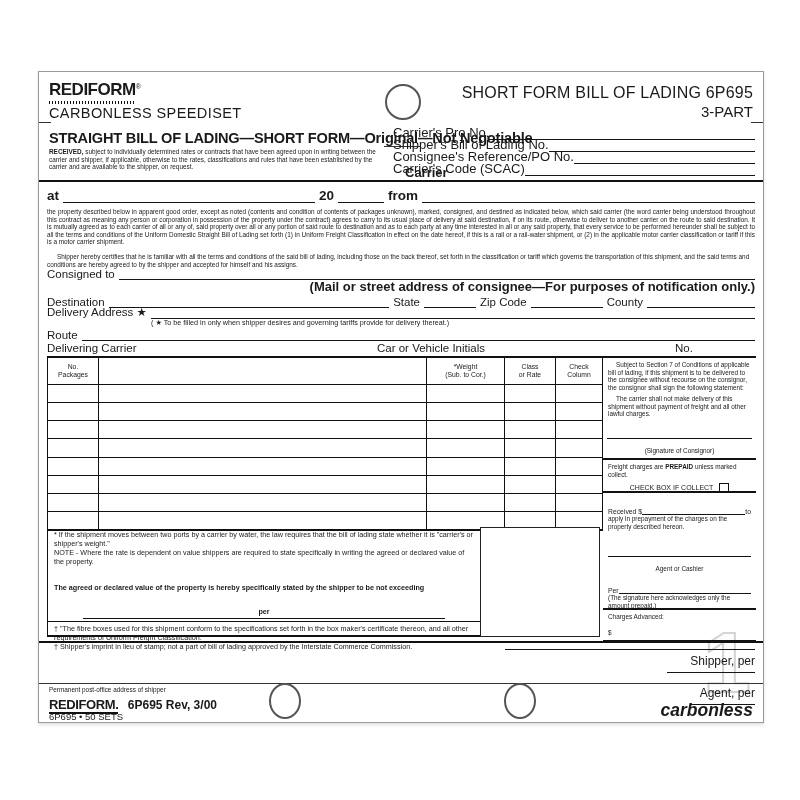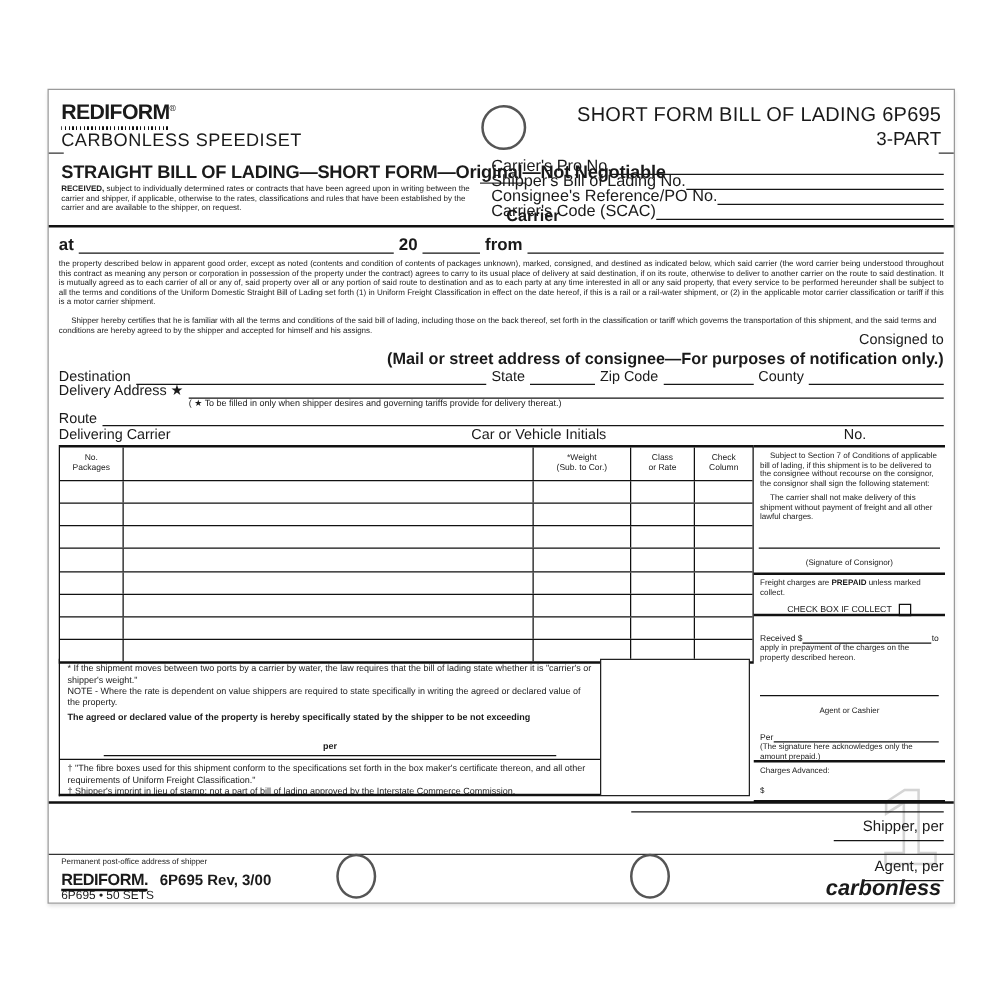--- a/index.html
+++ b/index.html
@@ -93,21 +93,21 @@
     <span class="ln" style="width:252px;"></span>
     <span class="b">20</span>
     <span class="ln" style="width:46px;"></span>
     <span class="b">from</span>
     <span class="ln grow"></span>
   </div>
 
   <div class="abs tiny" style="left:8px;right:8px;top:136px;text-align:justify;">the property described below in apparent good order, except as noted (contents and condition of contents of packages unknown), marked, consigned, and destined as indicated below, which said carrier (the word carrier being understood throughout this contract as meaning any person or corporation in possession of the property under the contract) agrees to carry to its usual place of delivery at said destination, if on its route, otherwise to deliver to another carrier on the route to said destination. It is mutually agreed as to each carrier of all or any of, said property over all or any portion of said route to destination and as to each party at any time interested in all or any said property, that every service to be performed hereunder shall be subject to all the  terms and conditions of the Uniform Domestic Straight Bill of Lading set forth (1) in Uniform Freight Classification in effect on the date hereof, if this is a rail or a rail-water shipment, or (2) in the applicable motor carrier classification or tariff if this is a motor carrier shipment.</div>
   <div class="abs tiny" style="left:8px;right:8px;top:181px;text-indent:10px;">Shipper hereby certifies that he is familiar with all the terms and conditions of the said bill of lading, including those on the back thereof, set forth in the classification or tariff which governs the transportation of this shipment, and the said terms and conditions are hereby agreed to by the shipper and accepted for himself and his assigns.</div>
 
-  <div class="row" style="top:194px;height:14px;font-size:11.5px;flex-direction:column;">
+  <div class="row" style="top:194px;height:14px;font-size:11.5px;">
     <span>Consigned to</span>
     <span class="ln grow"></span>
   </div>
   <div class="abs b med" style="right:8px;top:207px;">(Mail or street address of consignee—For purposes of notification only.)</div>
 
   <div class="row" style="top:222px;height:14px;font-size:11.5px;">
     <span>Destination</span>
     <span class="ln" style="flex:2.6;"></span>
     <span>State</span>
     <span class="ln" style="width:52px;"></span>
@@ -239,21 +239,21 @@
     </div>
     <div style="height:30px;position:relative;padding:3px 5px;box-sizing:border-box;">
       <div class="tiny">Charges Advanced:</div>
       <div class="tiny" style="margin-top:8px;">$</div>
     </div>
   </div>
 
   <div class="abs" style="left:8px;top:455px;width:433px;height:110px;border-left:1.5px solid #111;border-bottom:2px solid #111;box-sizing:border-box;padding:3px 6px;">
     <div class="small">* If the shipment moves between two ports by a carrier by water, the law requires that the bill of lading state whether it is "carrier's  or shipper's weight."</div>
     <div class="small">NOTE - Where the rate is dependent on value shippers are required to state specifically in writing the agreed or declared value of the property.</div>
-    <div class="small b" style="margin-top:3px;">The agreed or declared value of the property is hereby specifically stated by the shipper to be not exceeding</div>
+    <div class="small b" style="margin-top:17px;">The agreed or declared value of the property is hereby specifically stated by the shipper to be not exceeding</div>
     <div style="width:86%;margin:8px auto 0;border-bottom:1px solid #111;text-align:center;">
       <span class="small b">per</span>
     </div>
     <div style="border-top:1px solid #111;margin:2px -6px 0;padding:2px 6px 0;">
       <div class="small">† "The fibre boxes used for this shipment conform to the specifications set forth in the box maker's certificate thereon, and all other requirements of Uniform Freight Classification."</div>
       <div class="small">† Shipper's imprint in lieu of stamp; not a part of bill of lading approved by the Interstate Commerce Commission.</div>
     </div>
   </div>
 
   <div class="stampbox" style="left:441px;top:455px;width:118px;height:108px;"></div>

